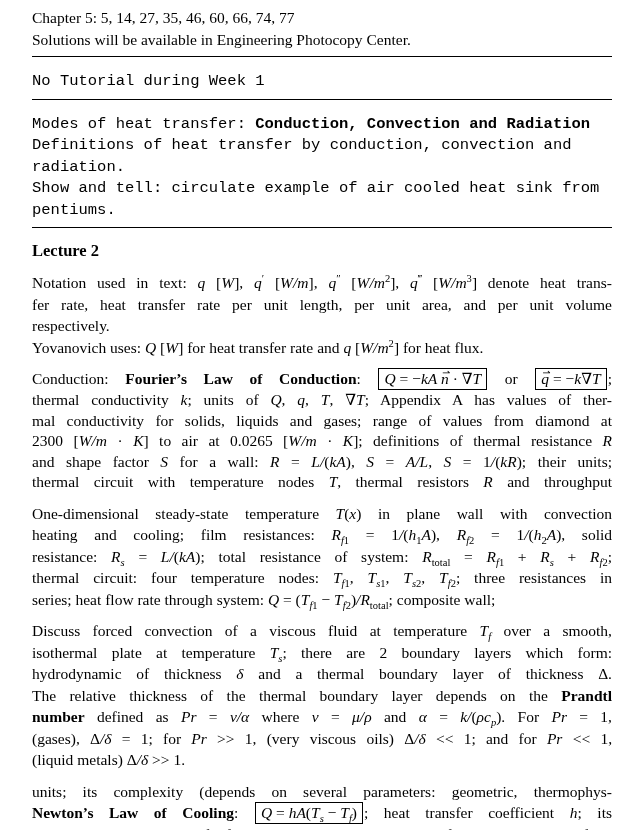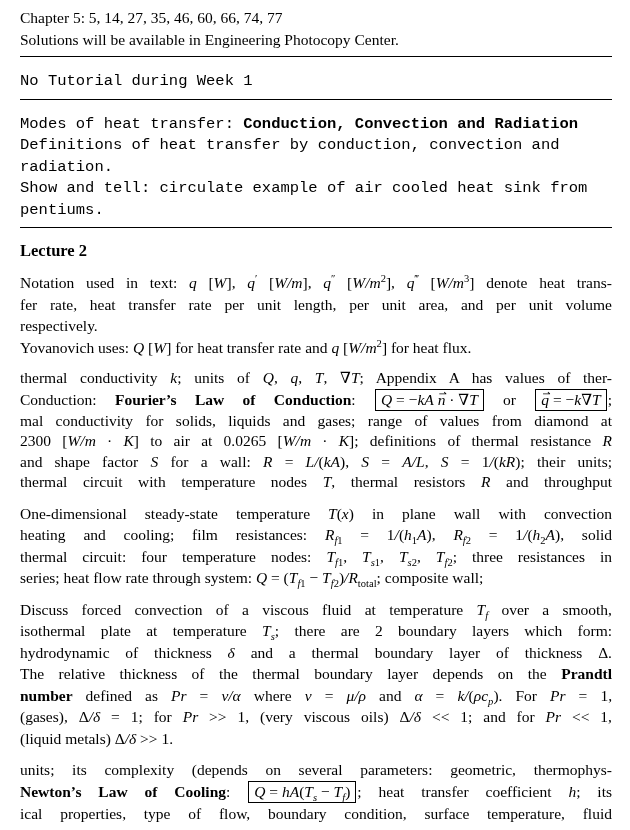--- a/index.html
+++ b/index.html
@@ -1,21 +1,21 @@
 <!DOCTYPE html>
 <html><head>
 <meta charset="utf-8">
 <style>
   html,body{margin:0;padding:0;background:#ffffff;}
   #page{
     width:630px;height:830px;box-sizing:border-box;
     background:#ffffff;color:#000000;
     font-family:"Liberation Serif","DejaVu Serif",serif;
     font-size:15.5px;
-    padding:7px 18px 0 20px;
+    padding:7px 18px 0 32px;
     overflow:hidden;
   }
   .para{margin:10px 0 0 0;}
   #page > :first-child{margin-top:0;}
   .rule{border:none;border-top:1px solid #000;height:0;margin:6px 0 0 0;}
   .rule + .para{margin-top:14px;font-family:Liberation Mono, monospace;}
   .rule + .heading{margin-top:12px;}
   .heading{font-weight:bold;font-size:16.5px;line-height:22px;margin:24px 0 0 0;}
   .line{line-height:21.5px;white-space:normal;}
   .tight .line{line-height:20.5px;}
@@ -52,30 +52,31 @@
     </div>
     <div class="rule"></div>
     <div class="heading">Lecture 2</div>
     <div class="para">
       <div class="line j">Notation used in text: <i>q</i> [<i>W</i>], <i>q</i><sup>′</sup> [<i>W/m</i>], <i>q</i><sup>″</sup> [<i>W/m</i><sup>2</sup>], <i>q</i><sup>‴</sup> [<i>W/m</i><sup>3</sup>] denote heat trans-</div>
       <div class="line j">fer rate, heat transfer rate per unit length, per unit area, and per unit volume</div>
       <div class="line">respectively.</div>
       <div class="line">Yovanovich uses: <i>Q</i> [<i>W</i>] for heat transfer rate and <i>q</i> [<i>W/m</i><sup>2</sup>] for heat flux.</div>
     </div>
     <div class="para tight">
+      <div class="line j">Conduction: <b>Fourier’s Law of Conduction</b>: <span class="box"><i>Q</i> = −<i>kA</i> <span class="vec">n</span> · ∇<i>T</i></span> or <span class="box"><span class="vec">q</span> = −<i>k</i>∇<i>T</i></span>;</div>
       <div class="line j">thermal conductivity <i>k</i>; units of <i>Q</i>, <i>q</i>, <i>T</i>, ∇<i>T</i>; Appendix A has values of ther-</div>
-      <div class="line j">Conduction: <b>Fourier’s Law of Conduction</b>: <span class="box"><i>Q</i> = −<i>kA</i> <span class="vec">n</span> · ∇<i>T</i></span> or <span class="box"><span class="vec">q</span> = −<i>k</i>∇<i>T</i></span>;</div>
       <div class="line j">mal conductivity for solids, liquids and gases; range of values from diamond at</div>
       <div class="line j">2300 [<i>W/m</i> · <i>K</i>] to air at 0.0265 [<i>W/m</i> · <i>K</i>]; definitions of thermal resistance <i>R</i></div>
       <div class="line j">and shape factor <i>S</i> for a wall: <i>R</i> = <i>L/</i>(<i>kA</i>), <i>S</i> = <i>A/L</i>, <i>S</i> = 1<i>/</i>(<i>kR</i>); their units;</div>
       <div class="line j">thermal circuit with temperature nodes <i>T</i>, thermal resistors <i>R</i> and throughput</div>
     </div>
     <div class="para">
       <div class="line j">One-dimensional steady-state temperature <i>T</i>(<i>x</i>) in plane wall with convection</div>
       <div class="line j">heating and cooling; film resistances: <i>R</i><sub><i>f</i>1</sub> = 1<i>/</i>(<i>h</i><sub>1</sub><i>A</i>), <i>R</i><sub><i>f</i>2</sub> = 1<i>/</i>(<i>h</i><sub>2</sub><i>A</i>), solid</div>
+      <div class="line j">resistance: <i>R</i><sub><i>s</i></sub> = <i>L/</i>(<i>kA</i>); total resistance of system: <i>R</i><sub>total</sub> = <i>R</i><sub><i>f</i>1</sub> + <i>R</i><sub><i>s</i></sub> + <i>R</i><sub><i>f</i>2</sub>;</div>
       <div class="line j">thermal circuit: four temperature nodes: <i>T</i><sub><i>f</i>1</sub>, <i>T</i><sub><i>s</i>1</sub>, <i>T</i><sub><i>s</i>2</sub>, <i>T</i><sub><i>f</i>2</sub>; three resistances in</div>
       <div class="line">series; heat flow rate through system: <i>Q</i> = (<i>T</i><sub><i>f</i>1</sub> − <i>T</i><sub><i>f</i>2</sub>)<i>/R</i><sub>total</sub>; composite wall;</div>
     </div>
     <div class="para">
       <div class="line j">Discuss forced convection of a viscous fluid at temperature <i>T</i><sub><i>f</i></sub> over a smooth,</div>
       <div class="line j">isothermal plate at temperature <i>T</i><sub><i>s</i></sub>; there are 2 boundary layers which form:</div>
       <div class="line j">hydrodynamic of thickness <i>δ</i> and a thermal boundary layer of thickness Δ.</div>
       <div class="line j">The relative thickness of the thermal boundary layer depends on the <b>Prandtl</b></div>
       <div class="line j"><b>number</b> defined as <i>Pr</i> = <i>ν/α</i> where <i>ν</i> = <i>μ/ρ</i> and <i>α</i> = <i>k/</i>(<i>ρc</i><sub><i>p</i></sub>). For <i>Pr</i> = 1,</div>
       <div class="line j">(gases), Δ<i>/δ</i> = 1; for <i>Pr</i> &gt;&gt; 1, (very viscous oils) Δ<i>/δ</i> &lt;&lt; 1; and for <i>Pr</i> &lt;&lt; 1,</div>

